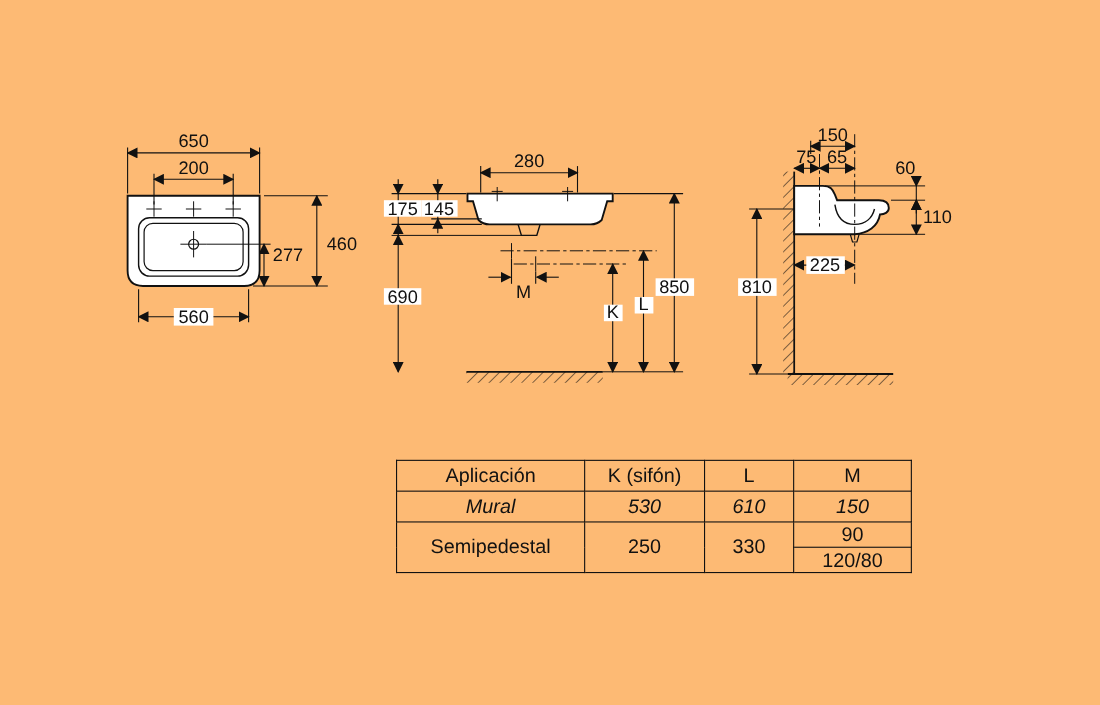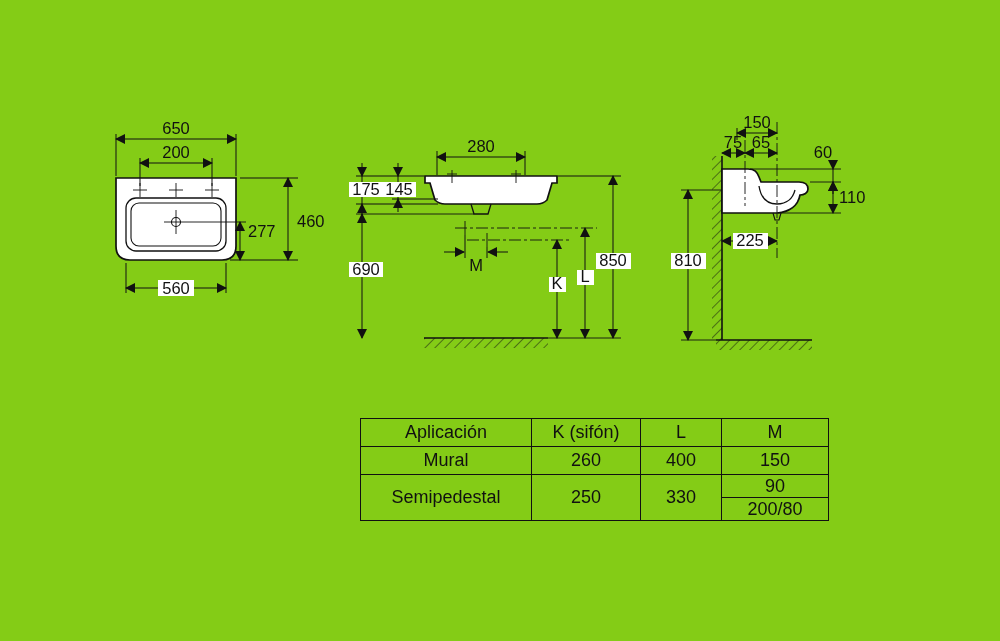--- a/index.html
+++ b/index.html
@@ -1,33 +1,33 @@
 <!DOCTYPE html>
 <html><head>
 <meta charset="utf-8">
 <style>
   html,body{margin:0;padding:0;background:#ffffff;}
-  #canvas{position:relative;width:1000px;height:641px;background:#84cc16;overflow:hidden;
+  #canvas{position:relative;width:1000px;height:641px;background:#fdba74;overflow:hidden;
           font-family:"Liberation Sans",sans-serif;}
   svg text{font-family:"Liberation Sans",sans-serif;font-size:16.5px;fill:#111;}
   .obj {fill:#fff;stroke:#111;stroke-width:1.7;}
   .edge{fill:none;stroke:#111;stroke-width:1.6;}
   .obj2{fill:none;stroke:#111;stroke-width:1.3;}
   .obj3{fill:none;stroke:#111;stroke-width:1.1;}
   .dim {fill:none;stroke:#111;stroke-width:1;}
   .thin{fill:none;stroke:#111;stroke-width:0.9;}
   .cl  {fill:none;stroke:#111;stroke-width:0.9;stroke-dasharray:12 3 3 3;}
   .halo{fill:#fff;}
   #spec-table{position:absolute;left:360px;top:418px;border-collapse:collapse;
               font-size:18px;color:#111;}
   #spec-table td,#spec-table th{border:1.6px solid #111;font-weight:400;
               text-align:center;vertical-align:middle;padding:0 10px;}
   #spec-table .c-app{width:150px;} #spec-table .c-k{width:88px;}
   #spec-table .c-l{width:60px;}   #spec-table .c-m{width:86px;}
-  #spec-table .r-h{height:28px;} #spec-table .r-a{height:28px;}
+  #spec-table .r-h{height:28px;} #spec-table .r-a{height:28px;font-style:italic;}
   #spec-table .r-s{height:23px;}
 </style>
 </head>
 <body>
 
 <div id="canvas">
 
 <svg width="1000" height="400" viewBox="0 0 1000 400">
   <defs>
     <marker id="arrow" viewBox="0 0 10 10" refX="9" refY="5" markerWidth="10" markerHeight="10" orient="auto-start-reverse">
@@ -225,29 +225,29 @@
 <table id="spec-table">
   <tbody>
         <tr class="r-h">
     <th class="c-app">Aplicación</th>
     <th class="c-k">K (sifón)</th>
     <th class="c-l">L</th>
     <th class="c-m">M</th>
   </tr>
   <tr class="r-a">
     <td>Mural</td>
-    <td>260</td>
-    <td>400</td>
+    <td>530</td>
+    <td>610</td>
     <td>150</td>
   </tr>
   <tr class="r-s">
     <td rowspan="2">Semipedestal</td>
     <td rowspan="2">250</td>
     <td rowspan="2">330</td>
     <td>90</td>
   </tr>
   <tr class="r-s">
-    <td>200/80</td>
+    <td>120/80</td>
   </tr>
 </tbody>
     </table>
 
 </div>
 
 </body></html>

